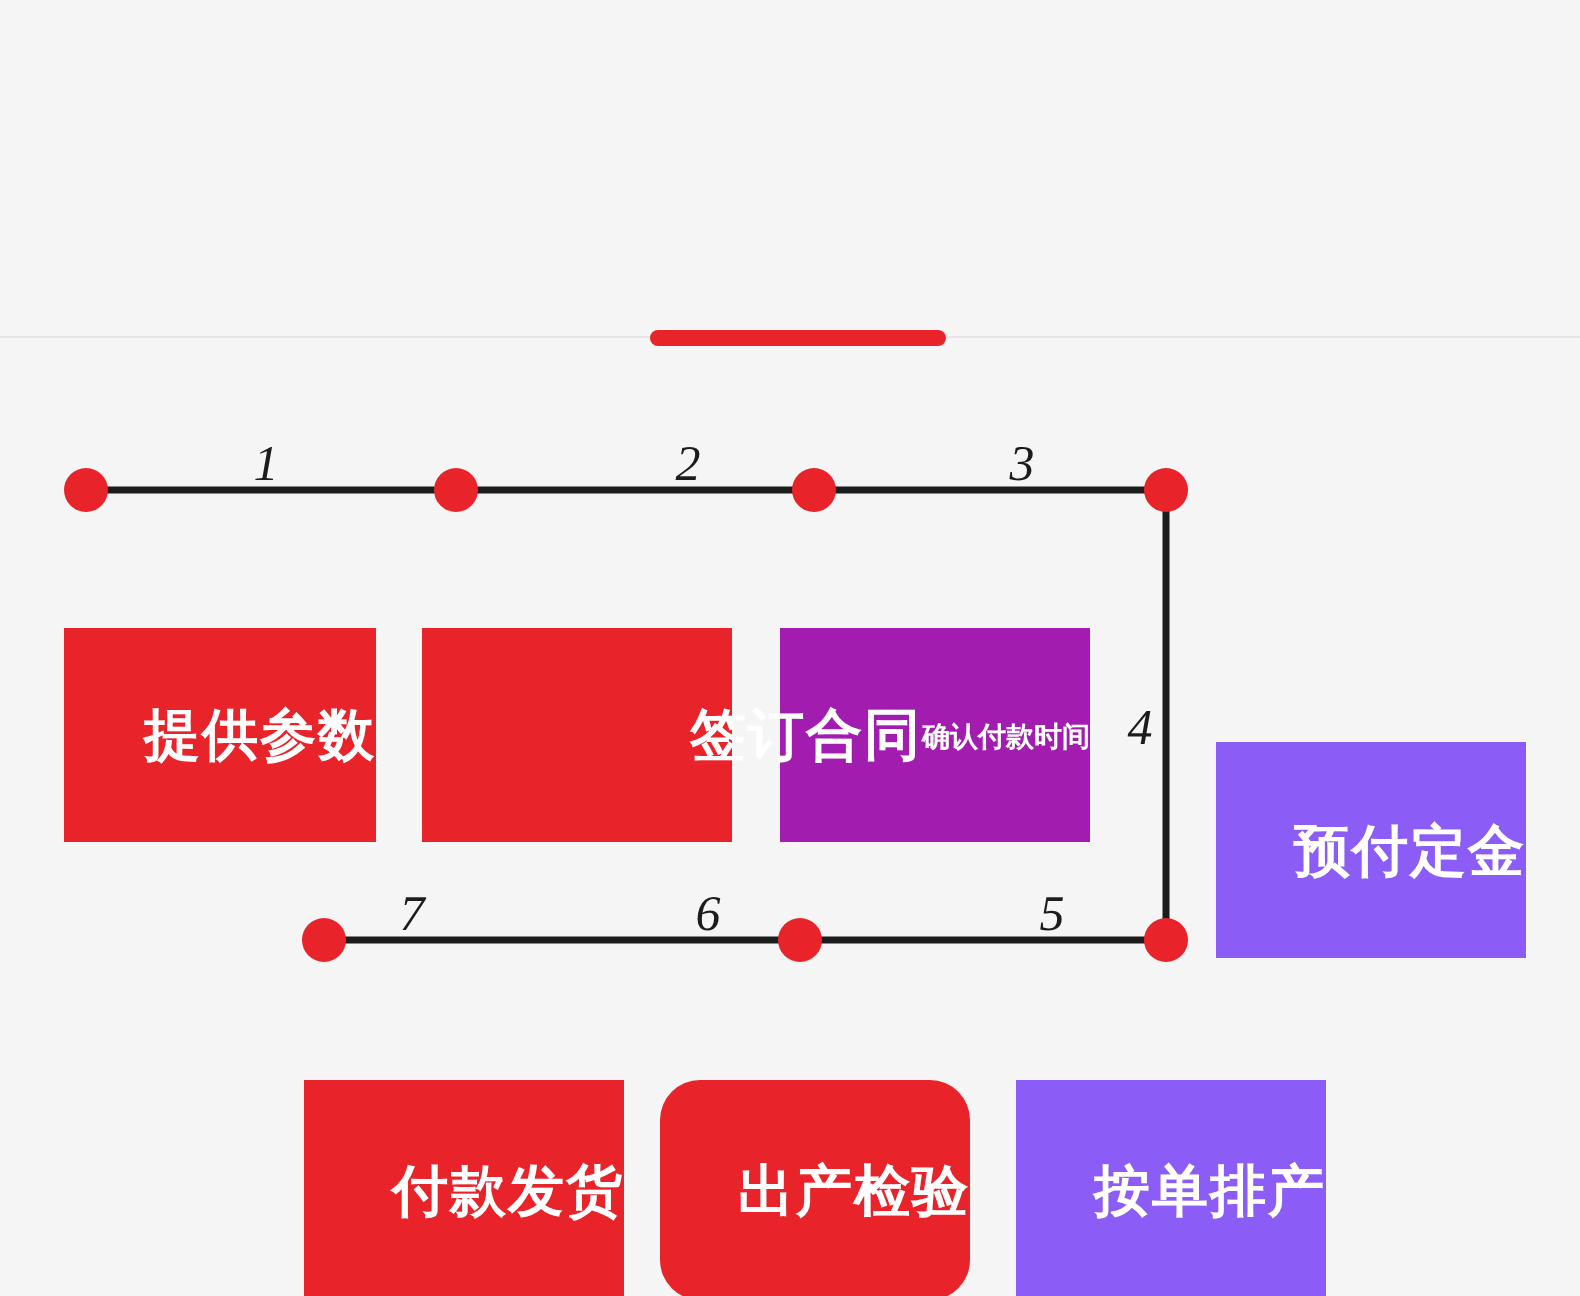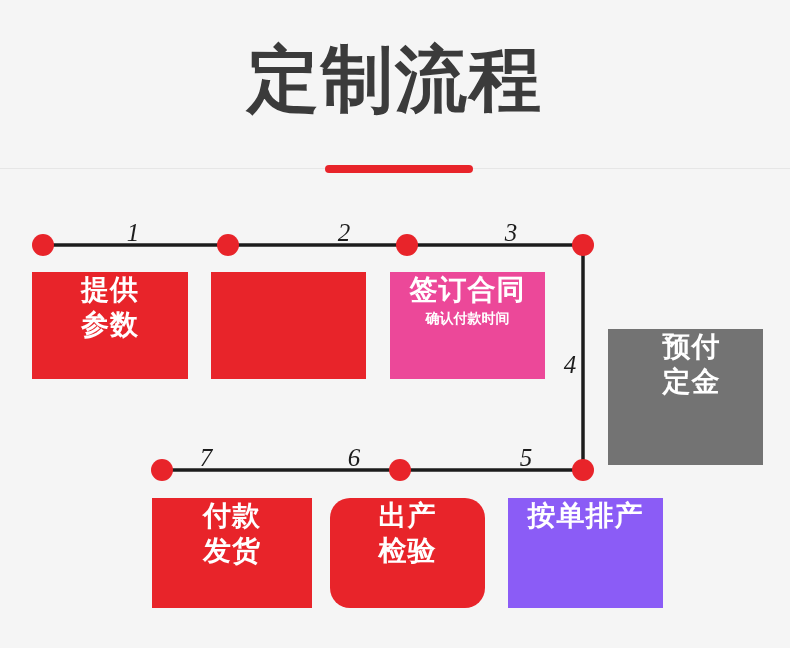--- a/index.html
+++ b/index.html
@@ -73,25 +73,26 @@
     text-align: center;
     width: 26px;
   }
 
   
   .flow-box {
     position: absolute;
     background: #e8242a;
     color: #ffffff;
     display: flex;
-    flex-direction: column;
+    flex-direction: row;
     align-items: center;
-    justify-content: flex-start;
+    justify-content: flex-end;
     text-align: center;
     box-sizing: border-box;
+    margin-top: 42px;
   }
   .flow-box .box-line {
     font-size: 28px;
     line-height: 35px;
     font-weight: bold;
     letter-spacing: 1px;
     white-space: nowrap;
   }
   .flow-box .box-sub {
     font-size: 14px;
@@ -100,21 +101,20 @@
     letter-spacing: 0px;
     white-space: nowrap;
   }
 </style>
 </head>
 <body>
 
 <div id="page">
 
   <div class="header-divider"></div>
-  <div class="page-title">定制流程</div>
   <div class="title-underline"></div>
 
   <svg class="flow-svg" viewBox="0 0 790 648" width="790" height="648" xmlns="http://www.w3.org/2000/svg">
 
     <line x1="43" y1="245" x2="583" y2="245" stroke="#1c1c1c" stroke-width="3.5"></line>
 
     <line x1="583" y1="245" x2="583" y2="470" stroke="#1c1c1c" stroke-width="3.5"></line>
 
     <line x1="162" y1="470" x2="583" y2="470" stroke="#1c1c1c" stroke-width="3.5"></line>
 
@@ -139,25 +139,25 @@
       <div class="step-num" style="left: 193px; top: 445px;">7</div>
     </div>
 
   <div id="flow-boxes">
       <div class="flow-box" style="left: 32px; top: 272px; width: 156px; height: 107px; background: rgb(232, 36, 42);">
         <div class="box-line">提供</div>
         <div class="box-line">参数</div>
       </div>
       <div class="flow-box" style="left: 211px; top: 272px; width: 155px; height: 107px; background: rgb(232, 36, 42);">
       </div>
-      <div class="flow-box" style="left: 390px; top: 272px; width: 155px; height: 107px; background: #ec4899;">
+      <div class="flow-box" style="left: 390px; top: 272px; width: 155px; height: 107px; background: #a21caf;">
         <div class="box-line">签订合同</div>
         <div class="box-sub">确认付款时间</div>
       </div>
-      <div class="flow-box" style="left: 608px; top: 329px; width: 155px; height: 136px; background: #737373; padding-left: 12px;">
+      <div class="flow-box" style="left: 608px; top: 329px; width: 155px; height: 108px; background: #8b5cf6; padding-left: 12px;">
         <div class="box-line">预付</div>
         <div class="box-line">定金</div>
       </div>
       <div class="flow-box" style="left: 152px; top: 498px; width: 160px; height: 110px; background: rgb(232, 36, 42);">
         <div class="box-line">付款</div>
         <div class="box-line">发货</div>
       </div>
       <div class="flow-box" style="left: 330px; top: 498px; width: 155px; height: 110px; background: rgb(232, 36, 42); border-radius: 20px;">
         <div class="box-line">出产</div>
         <div class="box-line">检验</div>

